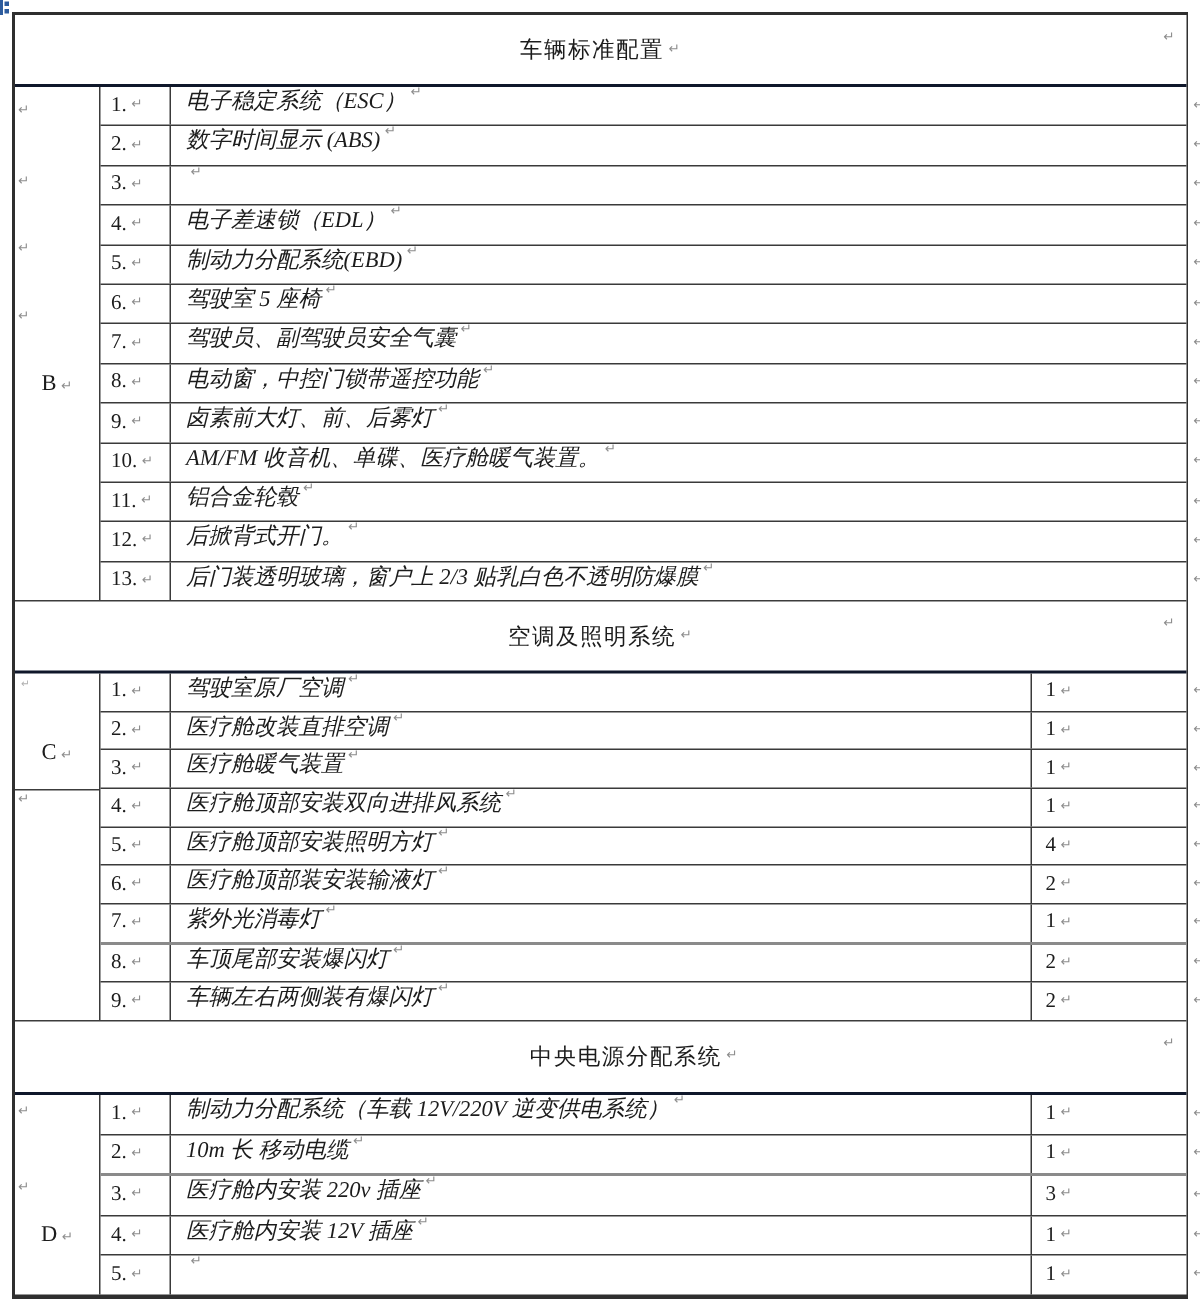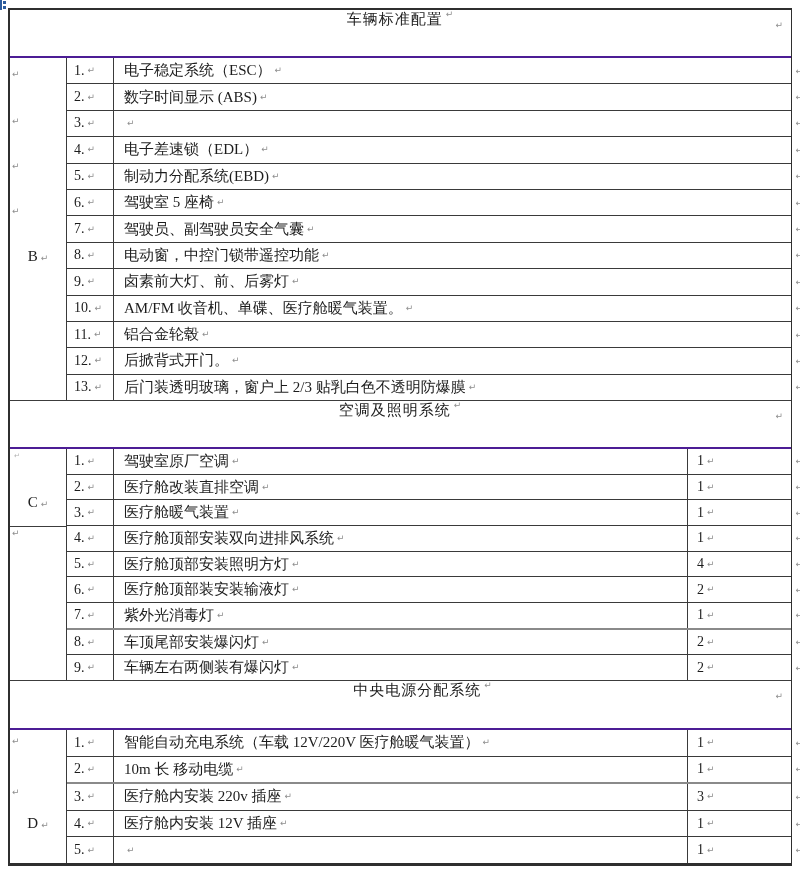--- a/index.html
+++ b/index.html
@@ -17,22 +17,22 @@
 
   .tbl{
     position:absolute;left:8px;top:8px;width:784px;height:858px;
     box-sizing:border-box;
     border-top:2px solid #2f2f2f;border-left:2px solid #2f2f2f;
     border-right:1px solid #2f2f2f;border-bottom:3px solid #2f2f2f;
     display:flex;flex-direction:column;background:#fff;
   }
   .sec-title{
     position:relative;box-sizing:border-box;flex:0 0 auto;
-    display:flex;align-items:flex-start;justify-content:center;
-    border-bottom:2px solid #4c1d95;
+    display:flex;align-items:center;justify-content:center;
+    border-bottom:2px solid #0f172a;
     font-size:15px;letter-spacing:1px;
   }
   .sec-title.inner{border-top:0;}
   .items{position:relative;box-sizing:border-box;flex:0 0 auto;display:flex;}
   .items.last{flex:1 1 auto;}
   .letter-cell{
     position:relative;box-sizing:border-box;width:57px;flex:0 0 57px;
     border-right:1px solid #3a3a3a;font-size:15px;
   }
   .letter-wrap{position:absolute;left:0;right:0;text-align:center;}
@@ -41,22 +41,22 @@
     position:relative;box-sizing:border-box;flex:1 1 0;
     display:flex;align-items:stretch;min-height:0;
   }
   .row + .row{border-top:1px solid #3a3a3a;}
   .row.thick{border-top:2px solid #8a8a8a;}
   .num-cell{
     box-sizing:border-box;width:47px;flex:0 0 47px;border-right:1px solid #3a3a3a;
     display:flex;align-items:center;padding-left:7px;font-size:14px;
   }
   .desc-cell{
-    box-sizing:border-box;flex:1 1 auto;display:flex;align-items:center;
-    padding-left:10px;font-size:15px;min-width:0;overflow:hidden;white-space:nowrap;
+    box-sizing:border-box;flex:1 1 auto;display:flex;
+    padding-left:10px;font-size:15px;min-width:0;overflow:hidden;white-space:nowrap;font-style:italic;
   }
   .qty-cell{
     box-sizing:border-box;width:104px;flex:0 0 104px;border-left:1px solid #3a3a3a;
     display:flex;align-items:center;padding-left:9px;font-size:14px;
   }
   .mk{
     font-family:"DejaVu Sans",sans-serif;font-size:9px;color:#8e8e8e;
     margin-left:3px;line-height:1;flex:0 0 auto;
   }
   .mk.tiny{font-size:7px;color:#b0b0b0;margin-left:0;}
@@ -396,21 +396,21 @@
           <span class="mk left-mk" style="top: 58px;">↵</span>
           <div class="letter-wrap" style="top: 85px;"><span>D</span><span class="mk">↵</span></div>
         </div>
         <div class="rows">
           <div class="row">
             <div class="num-cell">
               <span>1.</span>
               <span class="mk">↵</span>
             </div>
             <div class="desc-cell">
-              <span>智能自动充电系统（车载 12V/220V 医疗舱暖气装置）</span>
+              <span>制动力分配系统（车载 12V/220V 逆变供电系统）</span>
               <span class="mk">↵</span>
             </div>
             <div class="qty-cell">
               <span>1</span>
               <span class="mk">↵</span>
             </div>
             <span class="mk row-end">↵</span>
           </div>
           <div class="row">
             <div class="num-cell">

